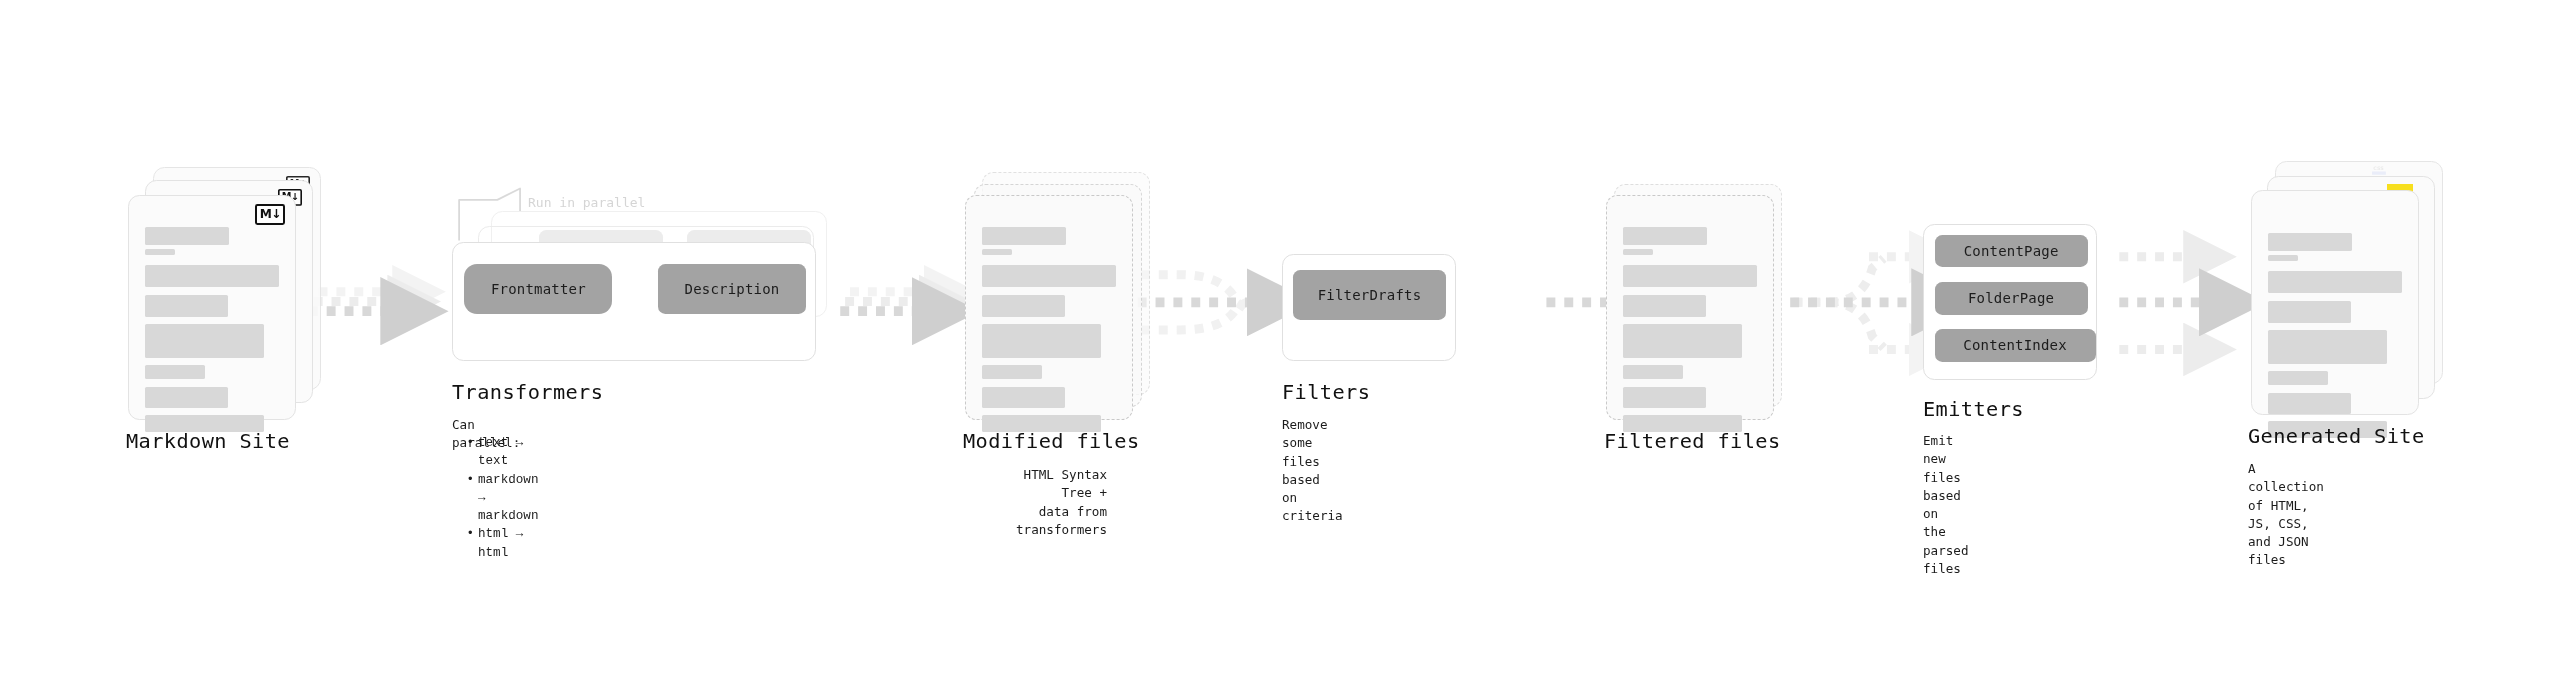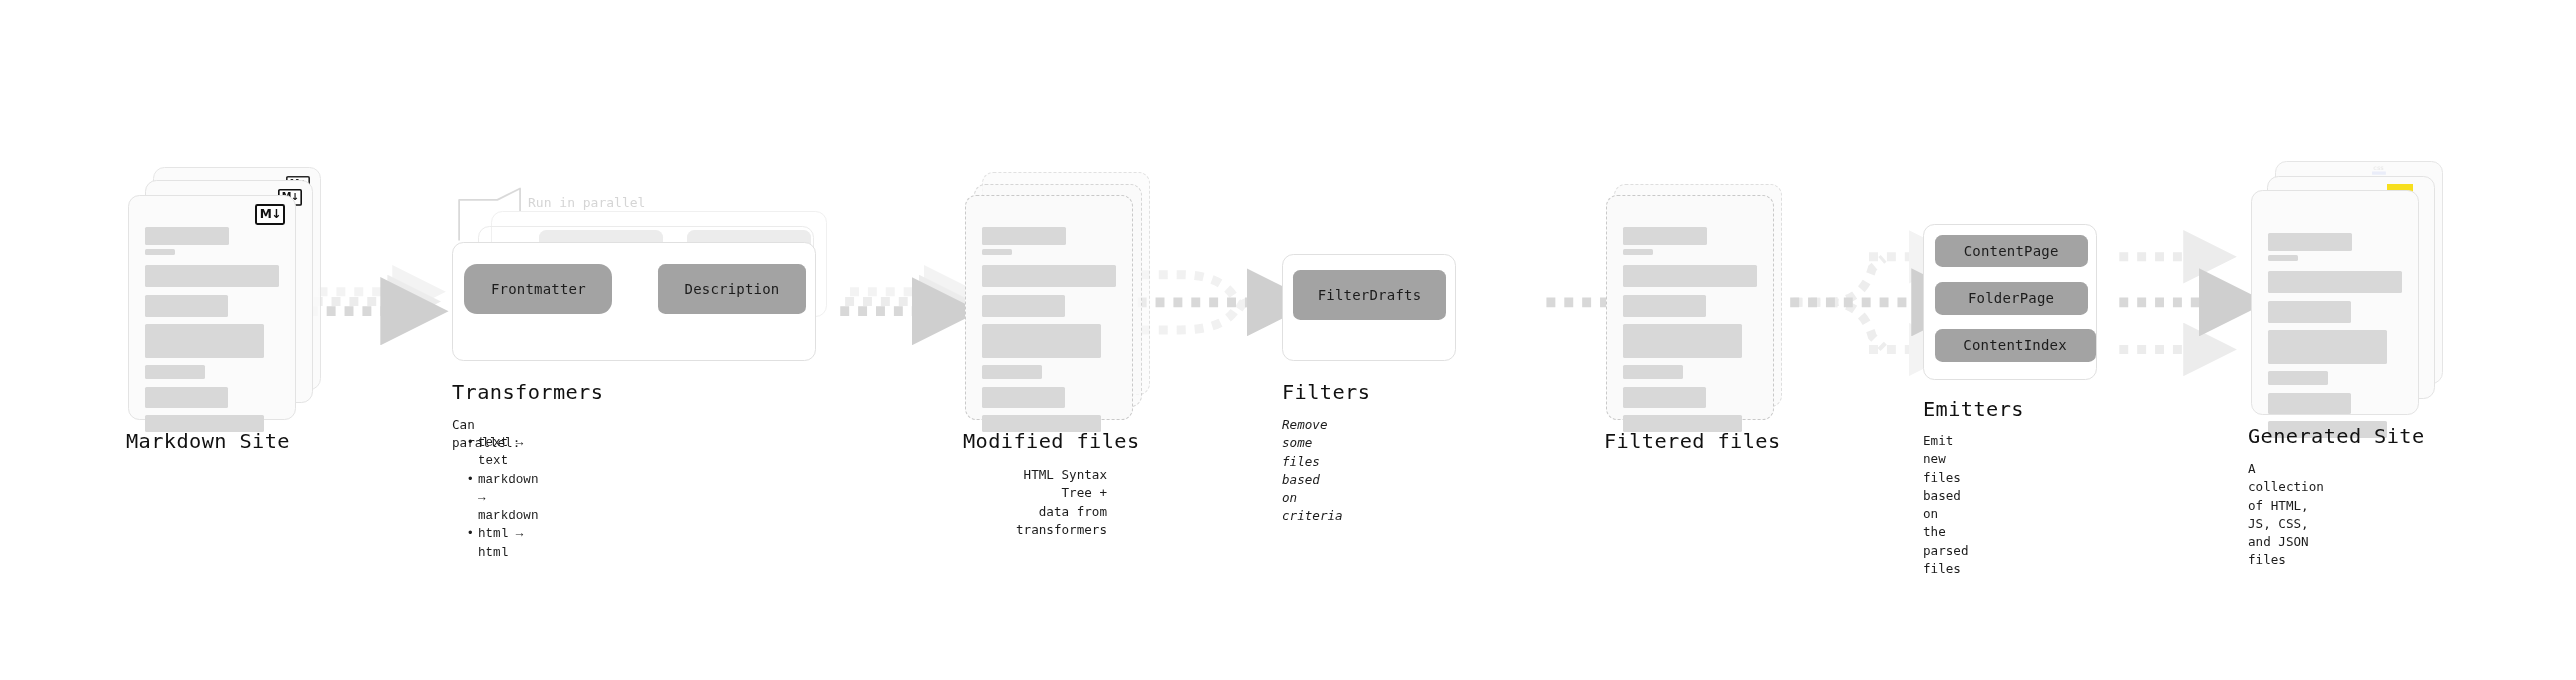--- a/index.html
+++ b/index.html
@@ -279,21 +279,21 @@
   </div>
 
   <div class="node">
 
     <div class="box" style="left:1282px;top:254px;width:174px;height:107px;">
       <div class="pill" style="position:absolute;left:10px;top:14.6px;width:153px;height:50px;">FilterDrafts</div>
     </div>
 
     <div class="caption" style="left:1282px;top:380px;">Filters</div>
 
-    <div class="subcaption" style="left:1282px;top:416px;font-style:italic;">Remove some files based
+    <div class="subcaption" style="left:1282px;top:416px;">Remove some files based
 on criteria</div>
   </div>
 
   <div class="node">
 
     <div class="filecard dashed" style="left:1614px;top:184px;opacity:.6;"></div>
 
     <div class="filecard dashed" style="left:1606px;top:195px;height:225px;">
       <div class="bars">
         <div class="bar title"></div>

